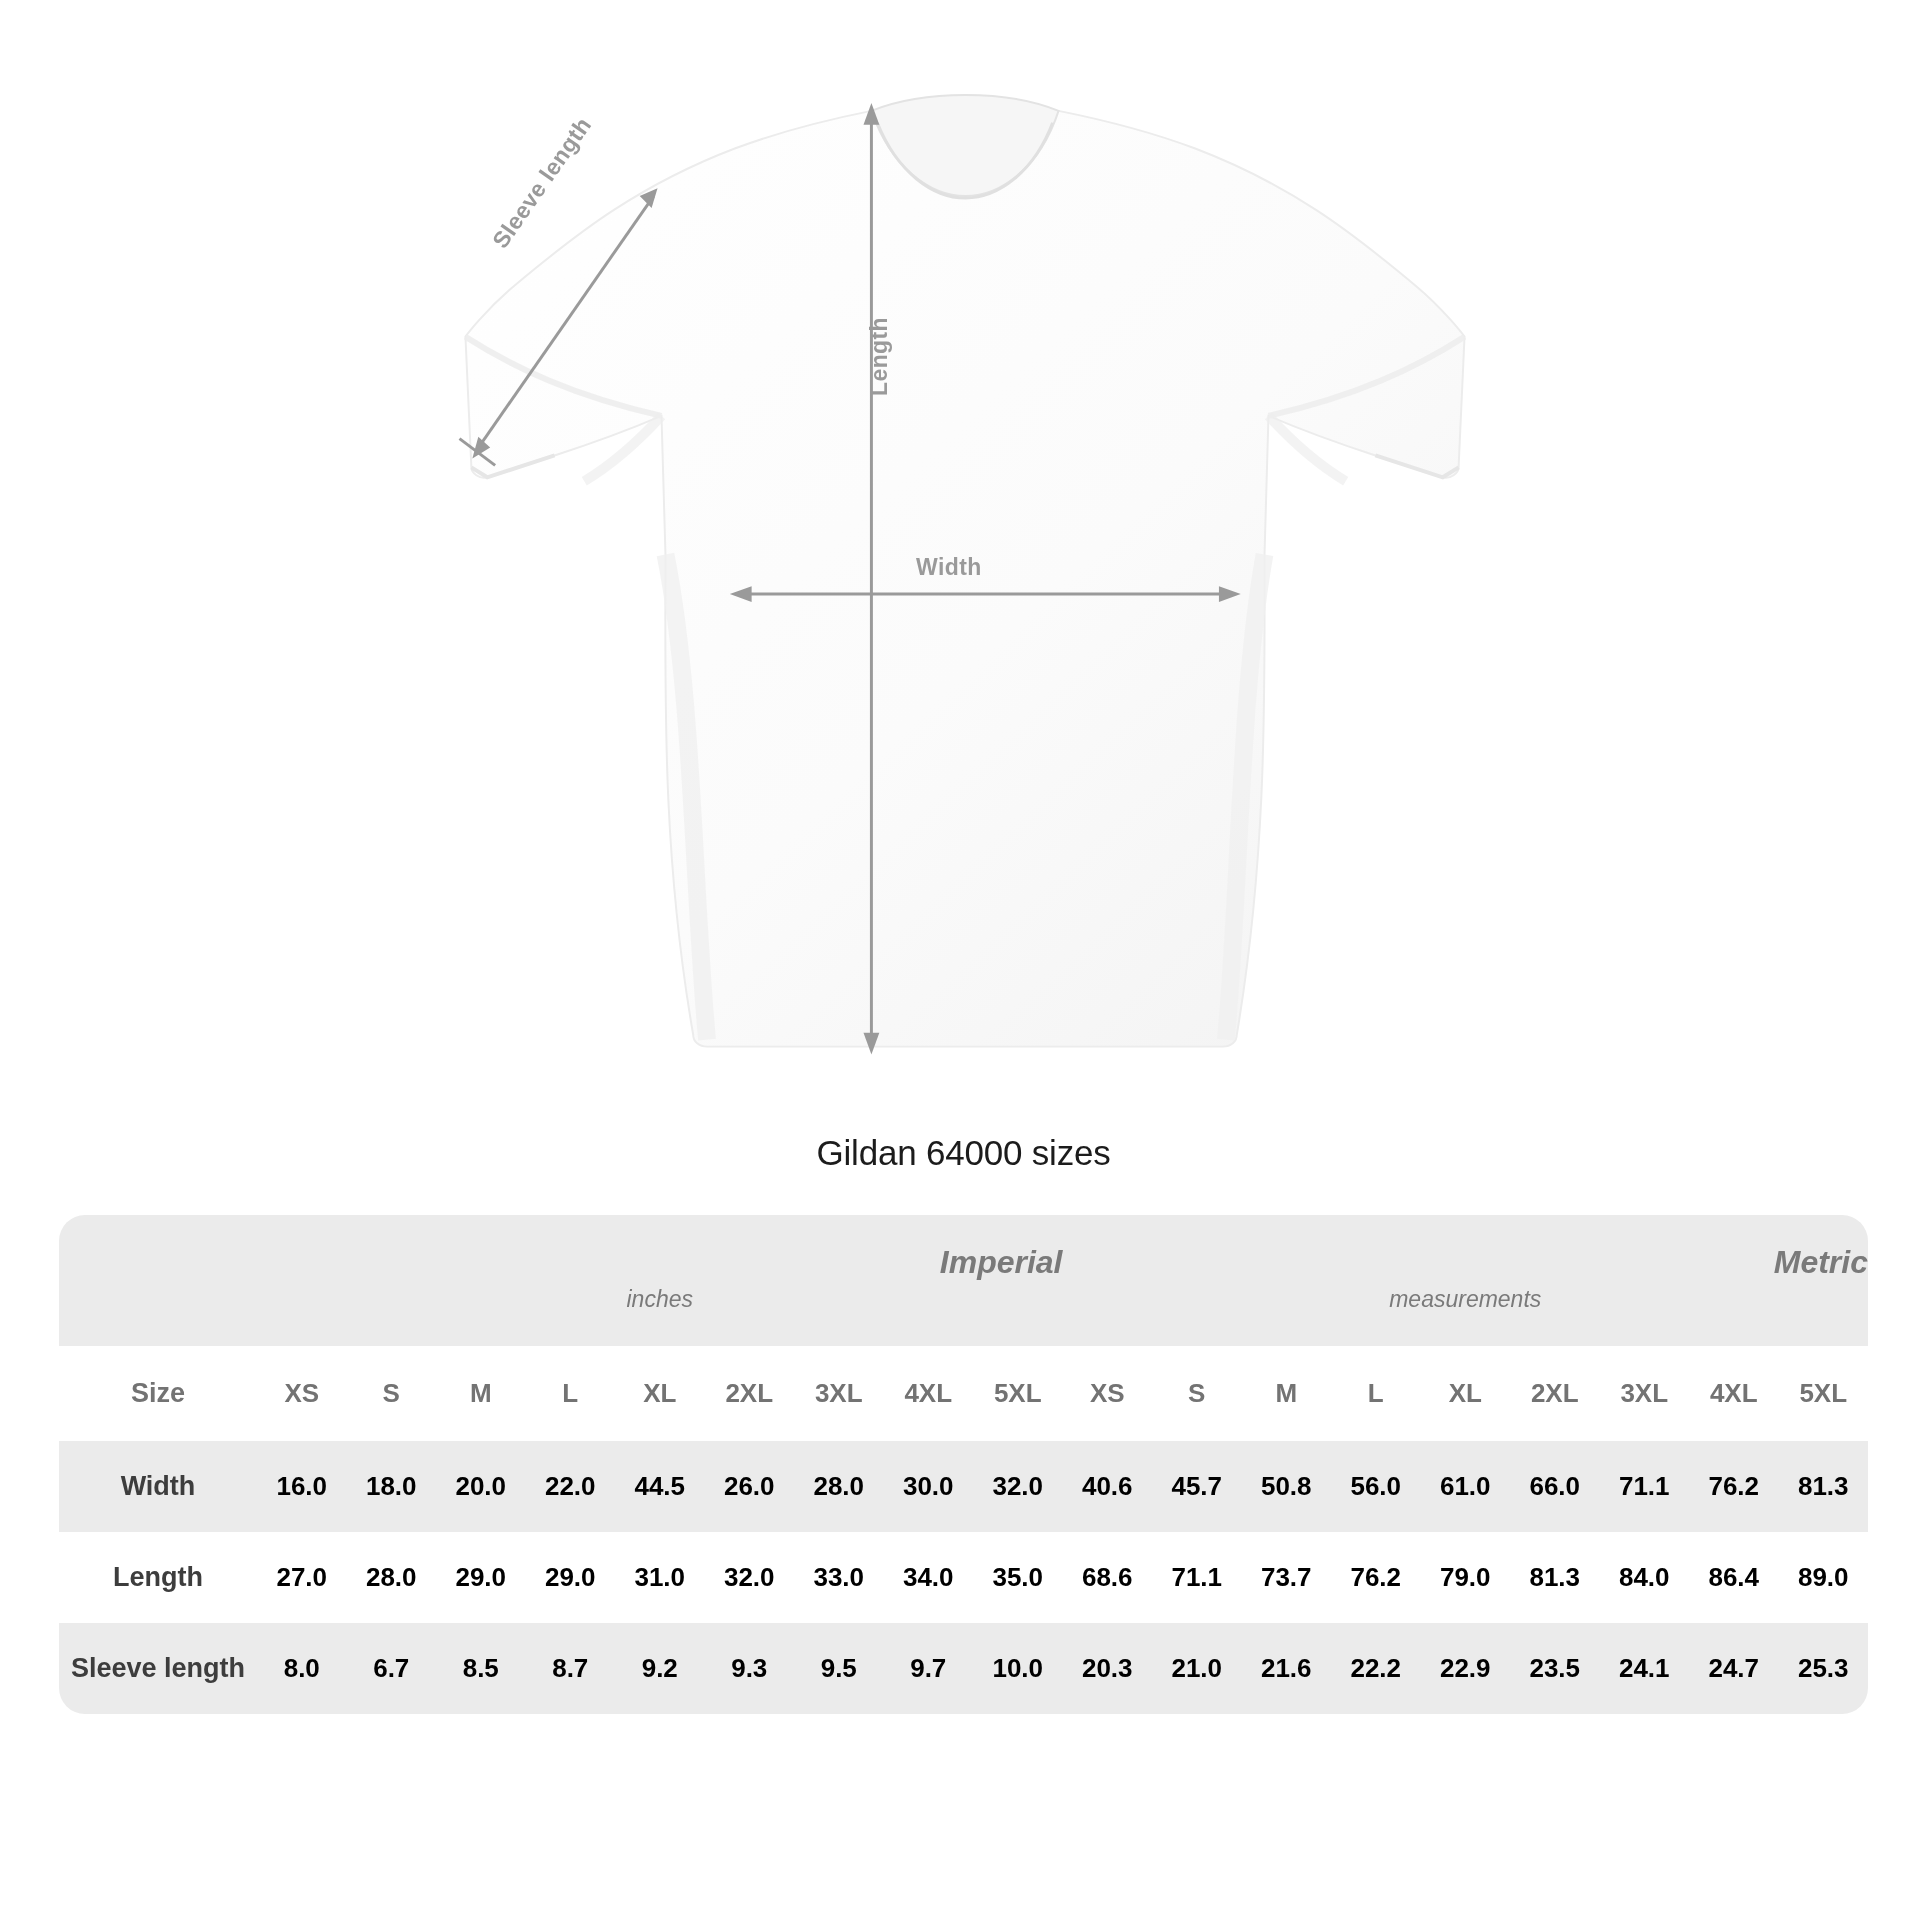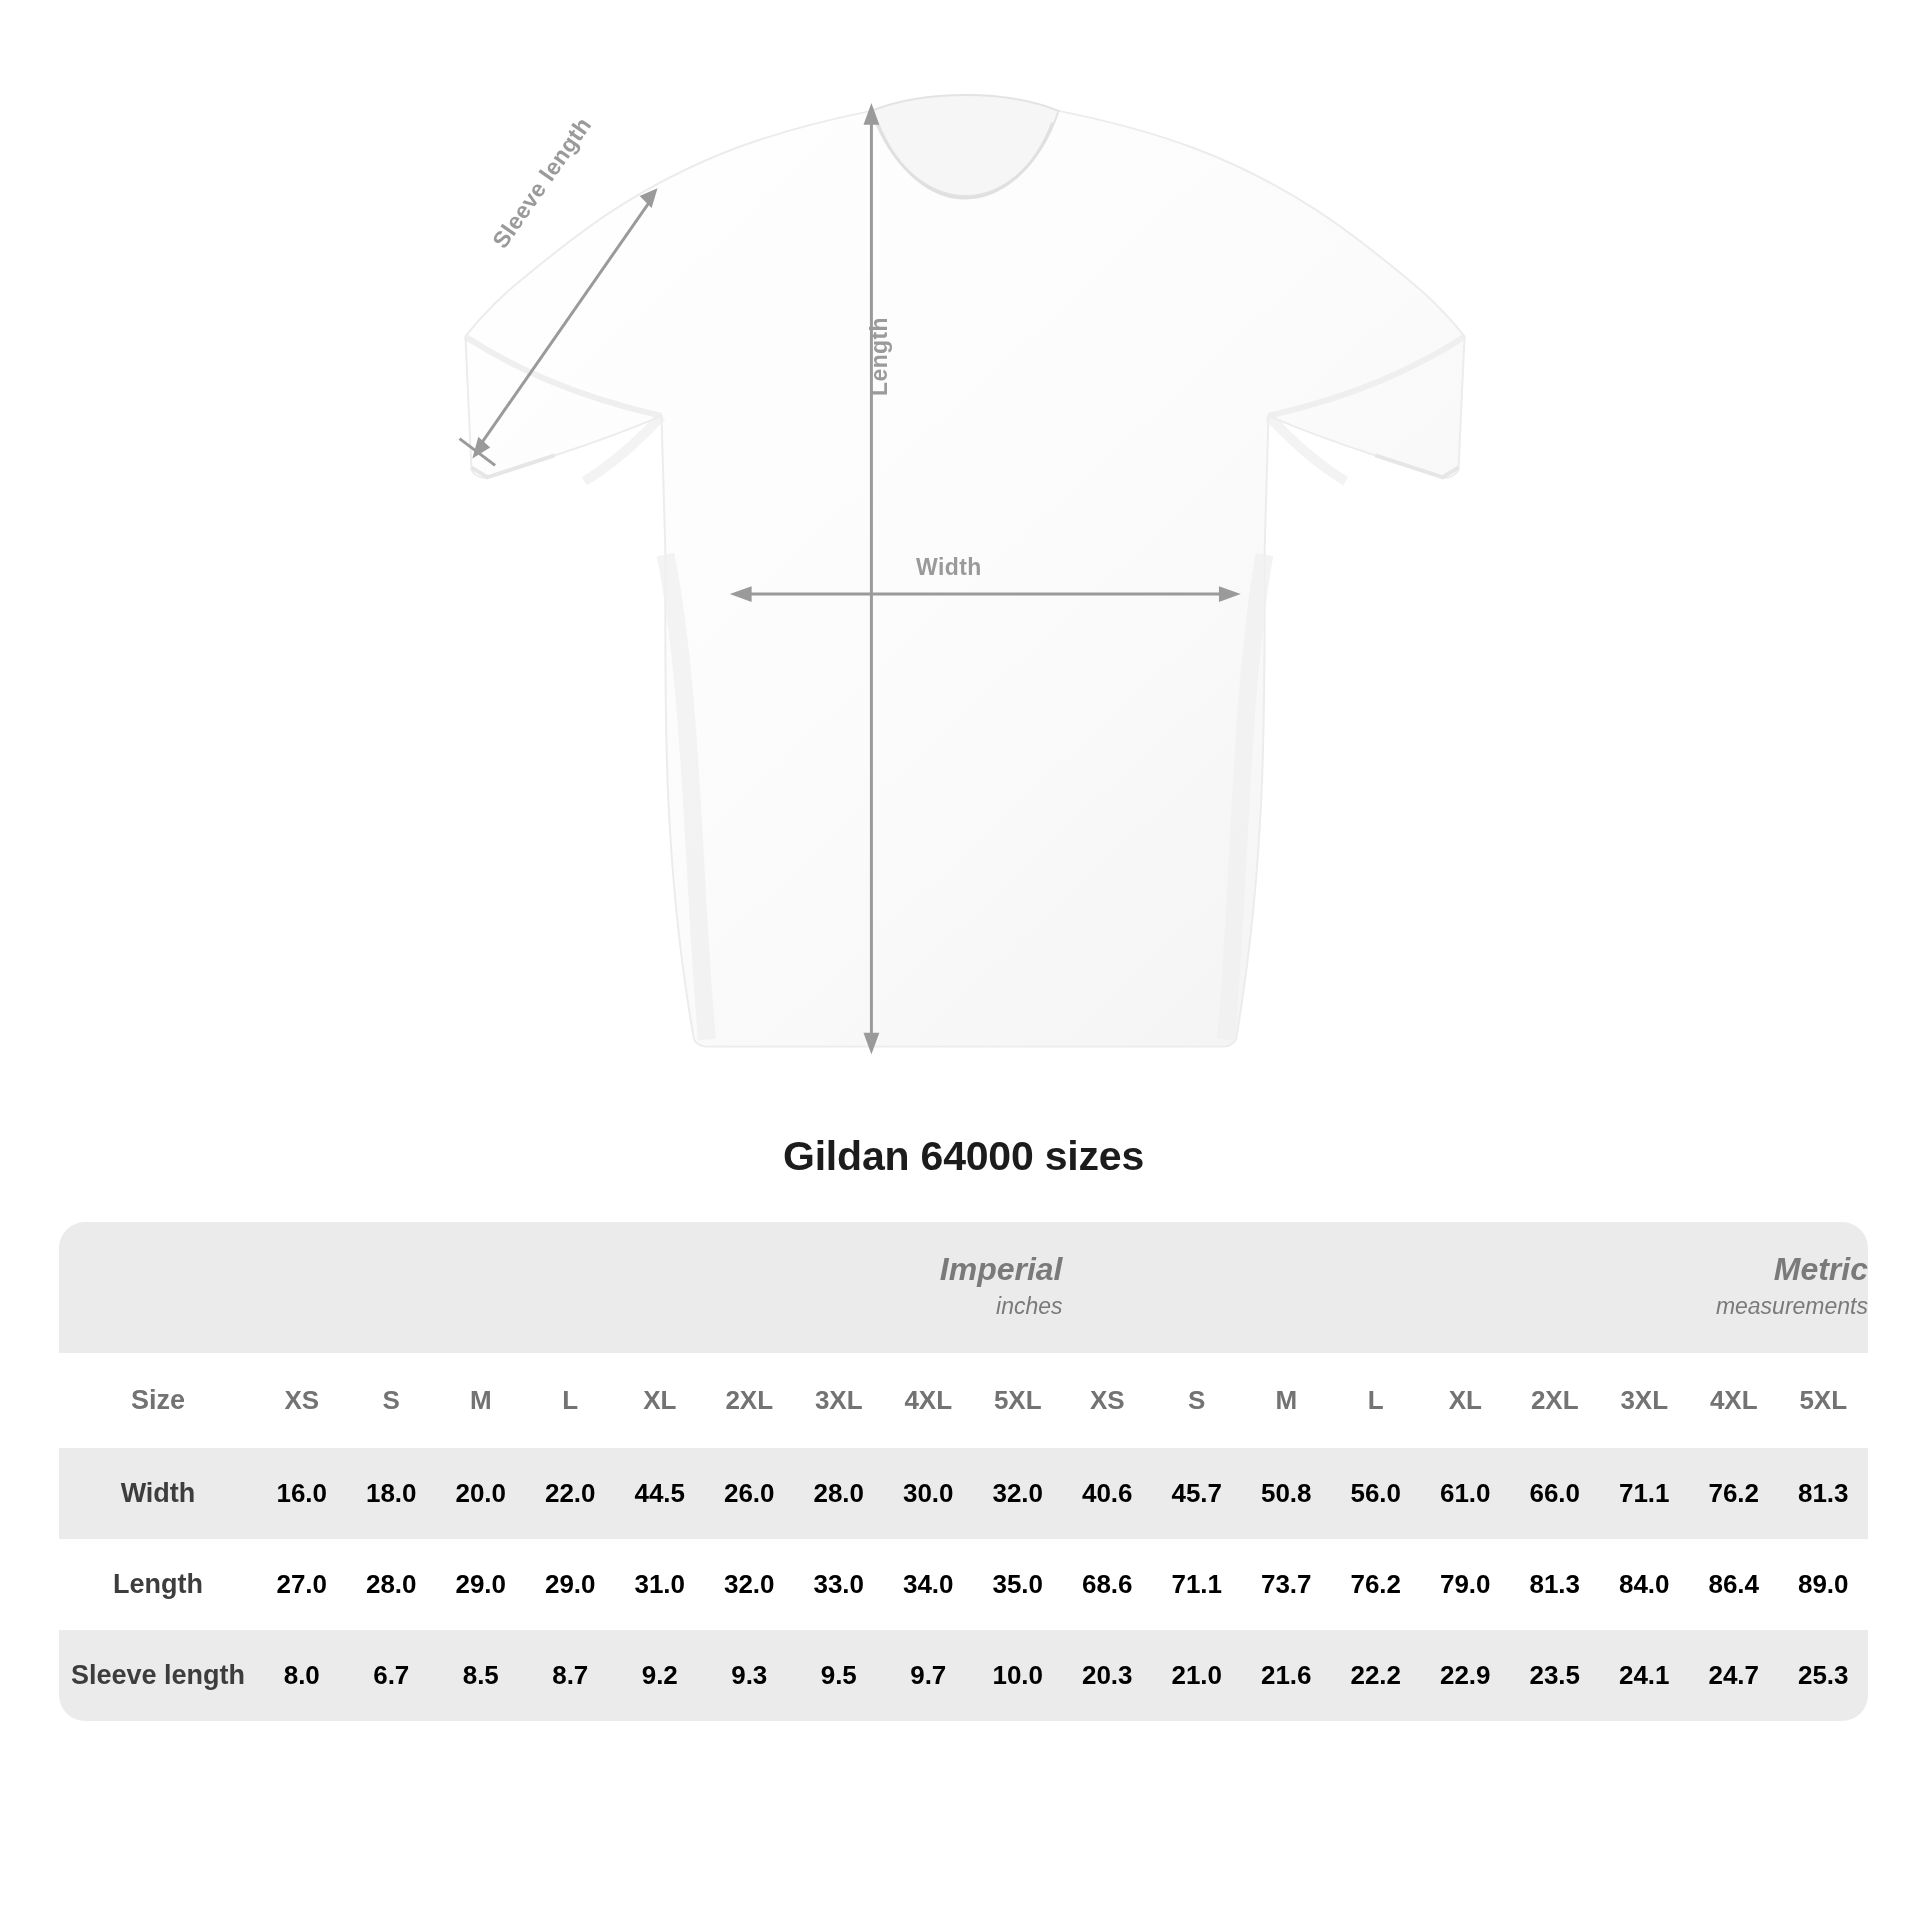--- a/index.html
+++ b/index.html
@@ -56,22 +56,22 @@
     transform: rotate(-55deg);
     transform-origin: left top;
   }
 
   
   .title-block {
     text-align: center;
     margin-top: 24px;
   }
   .chart-title {
-    font-size: 41px;
-    font-weight: bold;
+    font-size: 35px;
+    font-weight: normal;
     color: #1c1c1c;
     margin: 0 0 22px 0;
     letter-spacing: -0.2px;
   }
   .chart-note {
     font-size: 24px;
     font-style: italic;
     color: #6d6d6d;
     margin: 0;
   }
@@ -107,21 +107,20 @@
     font-style: italic;
     color: #7a7a7a;
     line-height: 1.15;
     text-align: right;
   }
   tr.unit-row td.unit-cell .unit-sub {
     font-size: 23px;
     font-style: italic;
     color: #7a7a7a;
     line-height: 1.6;
-    text-align: right;
   }
   tr.header-row td {
     height: 95px;
     background: #ffffff;
     font-weight: bold;
     color: #737373;
     font-size: 26px;
   }
   tr.header-row td.rowhead {
     font-size: 27px;

